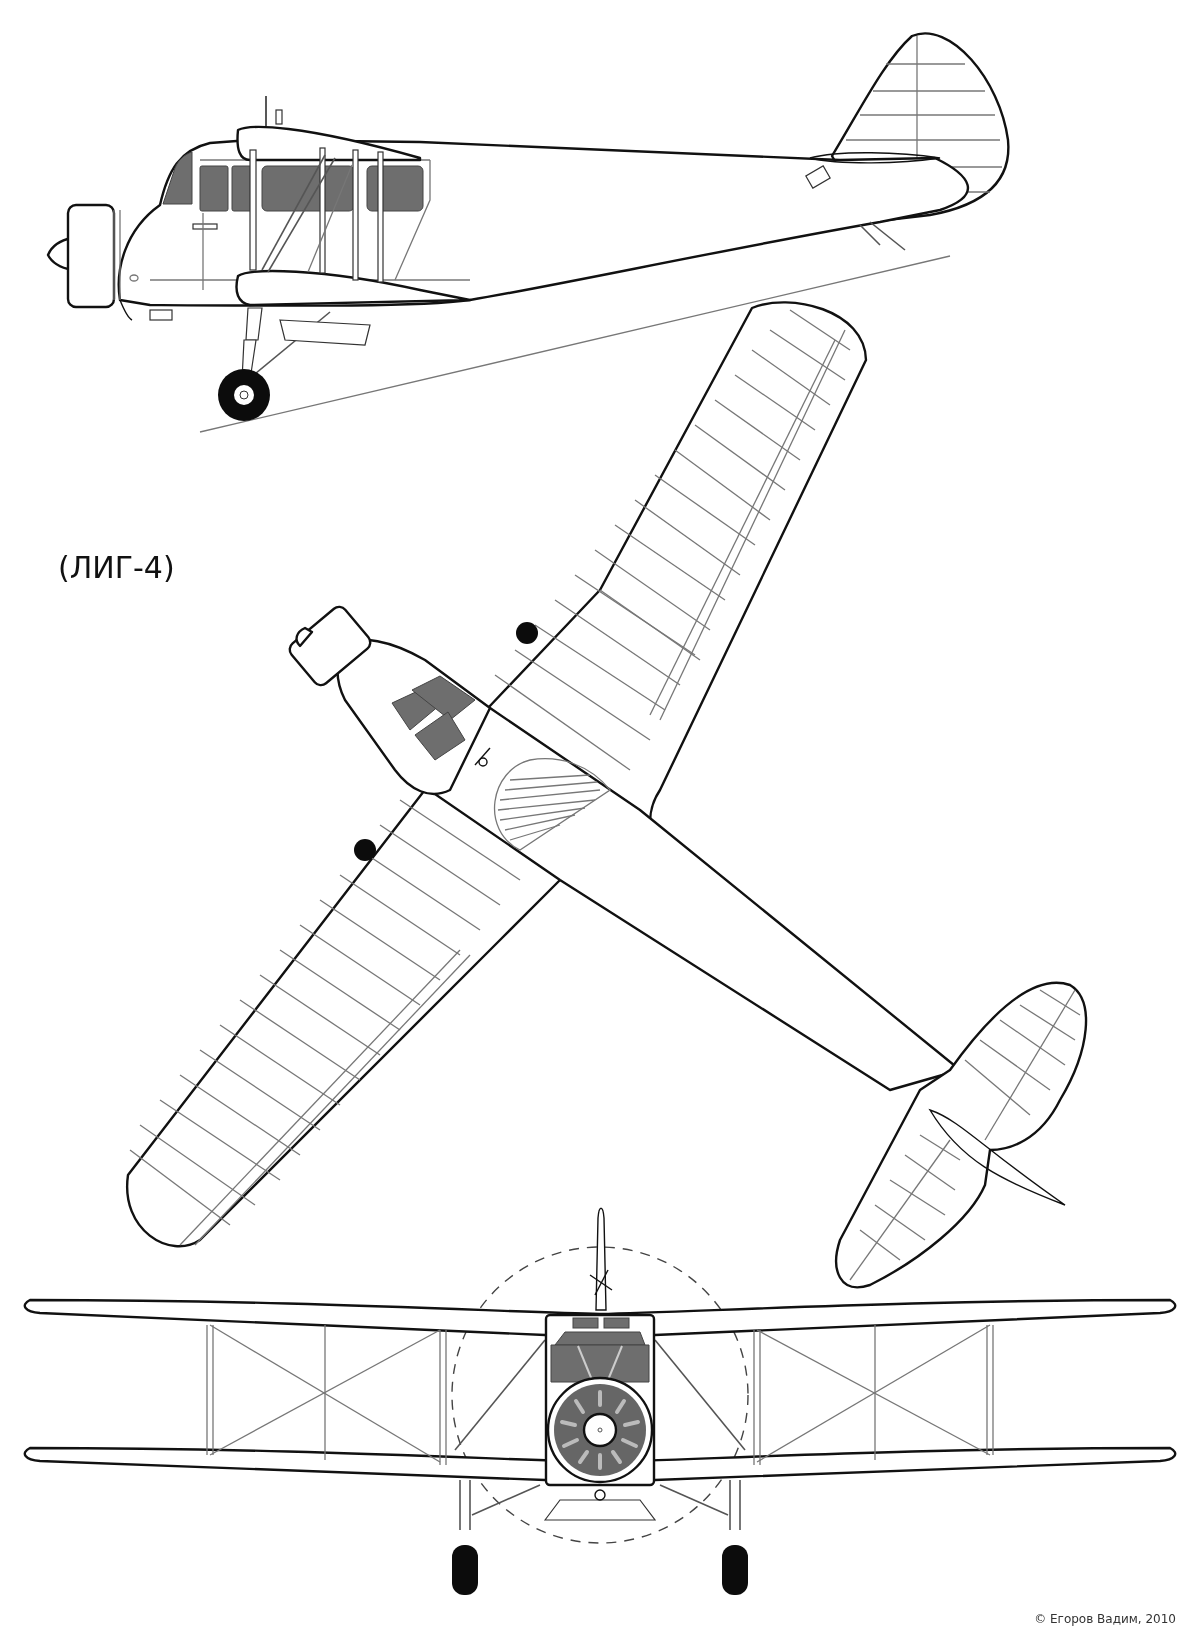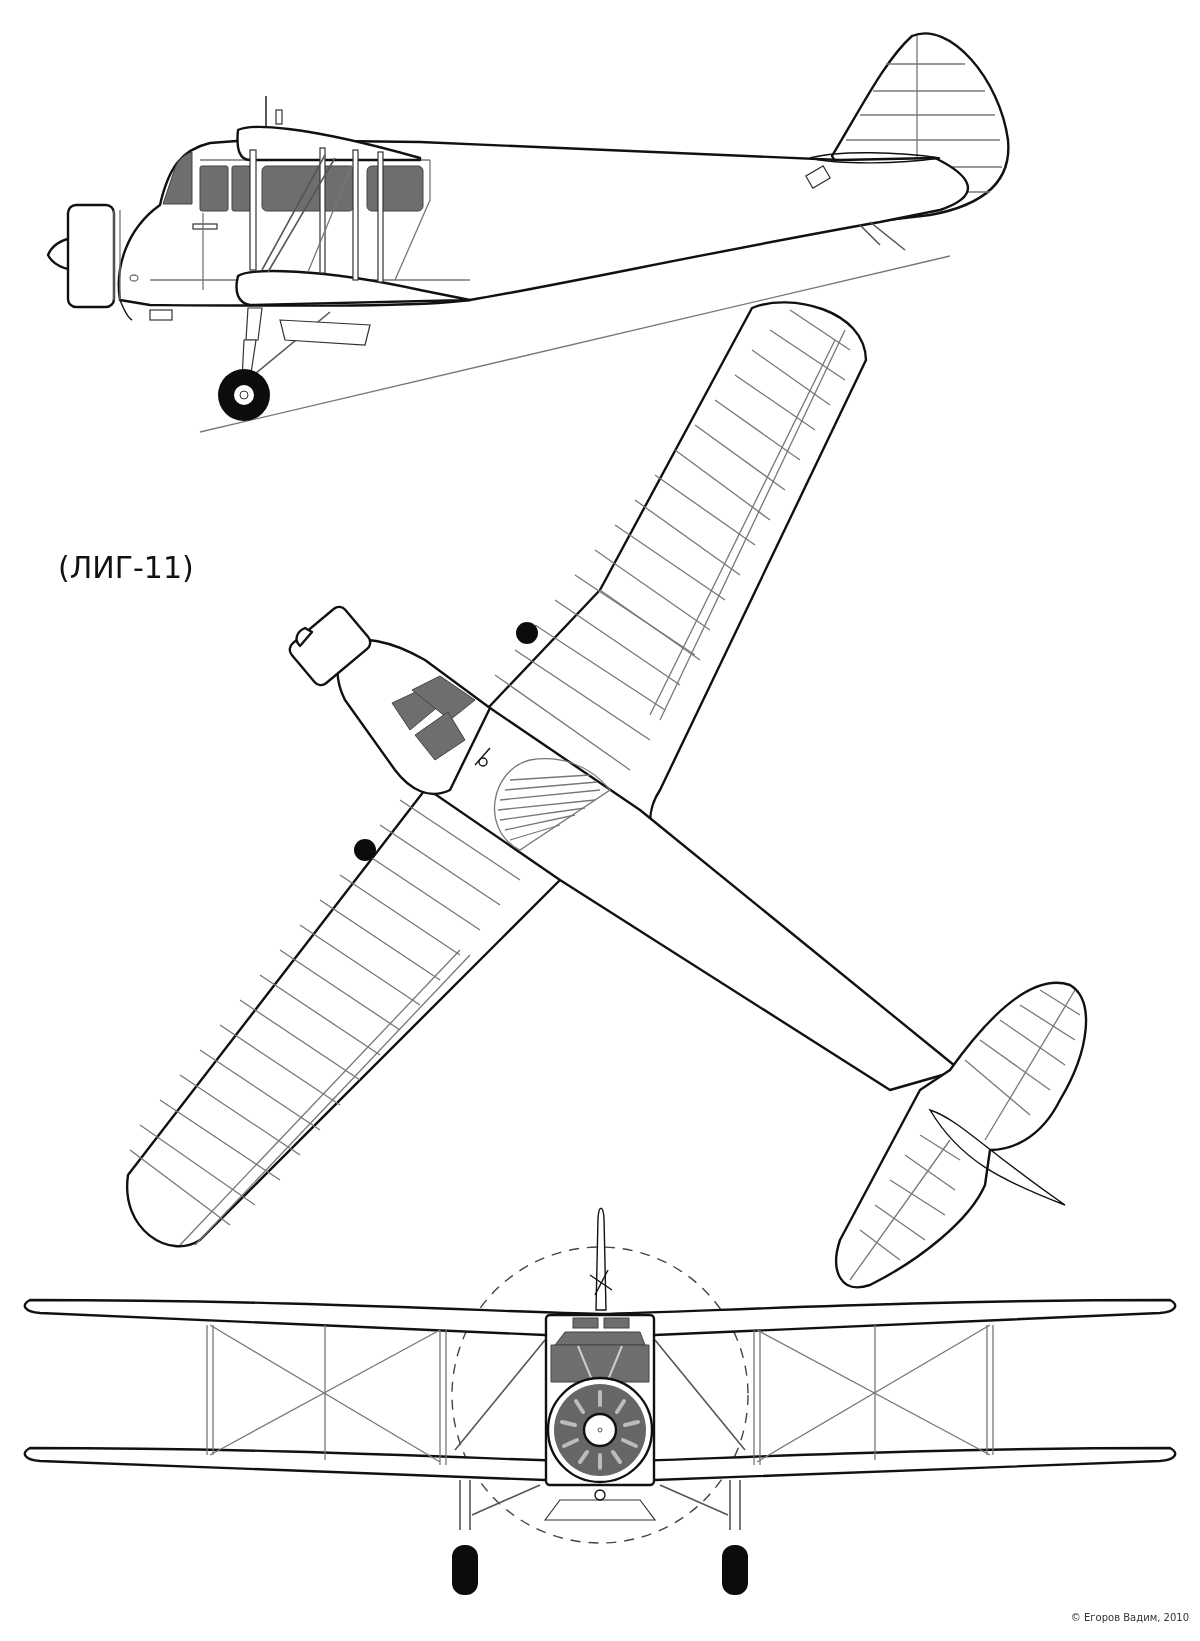--- a/index.html
+++ b/index.html
@@ -1,21 +1,21 @@
 <!DOCTYPE html>
 <html><head>
 <meta charset="utf-8">
 <style>
   html, body { margin: 0; padding: 0; background: #ffffff; }
   body { width: 1200px; height: 1641px; position: relative; overflow: hidden; font-family: "DejaVu Sans", sans-serif; }
   #drawing { position: absolute; left: 0; top: 0; width: 1200px; height: 1641px; }
   .title-block { position: absolute; left: 58px; top: 548px; }
   .title-main { font-family: "DejaVu Sans", sans-serif; font-weight: bold; font-size: 56px; line-height: 60px; color: #111; letter-spacing: -1px; }
   .title-sub { font-family: "DejaVu Sans", sans-serif; font-size: 30px; line-height: 36px; color: #111; margin-top: 2px; }
-  .credit { position: absolute; right: 11px; top: 1612px; font-family: "DejaVu Sans", sans-serif; font-size: 10px; color: #333; }
+  .credit { position: absolute; right: 24px; top: 1612px; font-family: "DejaVu Sans", sans-serif; font-size: 12px; color: #333; }
   .ol { fill: #fff; stroke: #111; stroke-width: 2.4; stroke-linejoin: round; }
   .ol-thin { fill: none; stroke: #111; stroke-width: 1.4; }
   .ln { fill: none; stroke: #777; stroke-width: 1.3; }
   .ln-d { fill: none; stroke: #555; stroke-width: 1.6; }
   .glass { fill: #6e6e6e; stroke: #444; stroke-width: 1; }
   .blk { fill: #0c0c0c; }
   .dash { fill: none; stroke: #444; stroke-width: 1.4; stroke-dasharray: 10 8; }
   .strut { fill: #fff; stroke: #333; stroke-width: 1.2; }
 </style>
 </head>
@@ -269,16 +269,16 @@
       <rect class="blk" x="452" y="1545" width="26" height="50" rx="12"></rect>
       <line class="ln-d" x1="730" y1="1480" x2="730" y2="1530"></line>
       <line class="ln-d" x1="740" y1="1480" x2="740" y2="1530"></line>
       <line class="ln-d" x1="728" y1="1515" x2="660" y2="1485"></line>
       <rect class="blk" x="722" y="1545" width="26" height="50" rx="12"></rect>
     </g>
   </g>
 </svg>
 
 <div class="title-block">
-  <div class="title-sub">(ЛИГ-11)</div>
+  <div class="title-sub">(ЛИГ-4)</div>
 </div>
 
 <div class="credit">© Егоров Вадим, 2010</div>
 
 </body></html>

